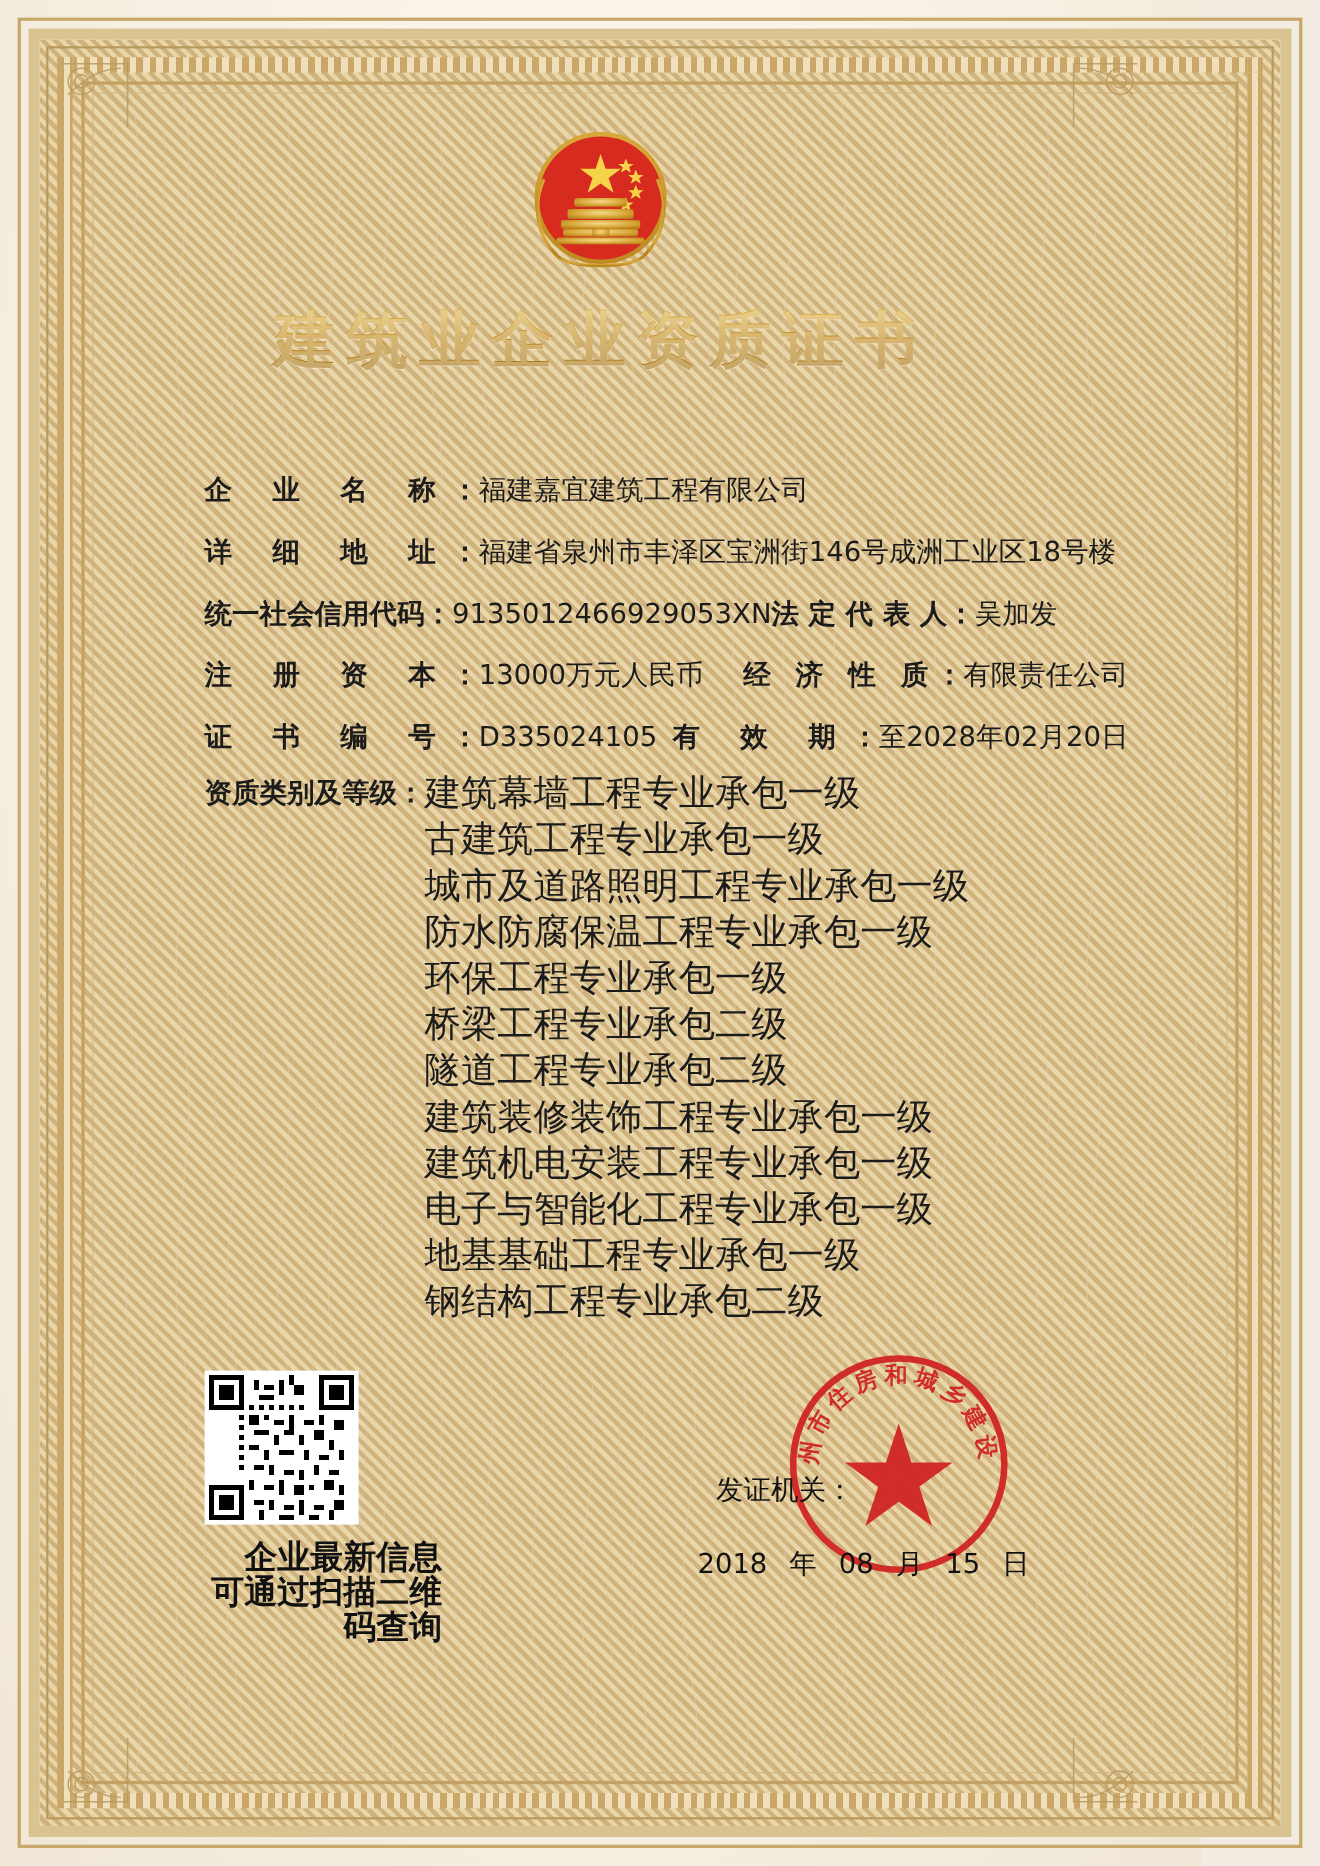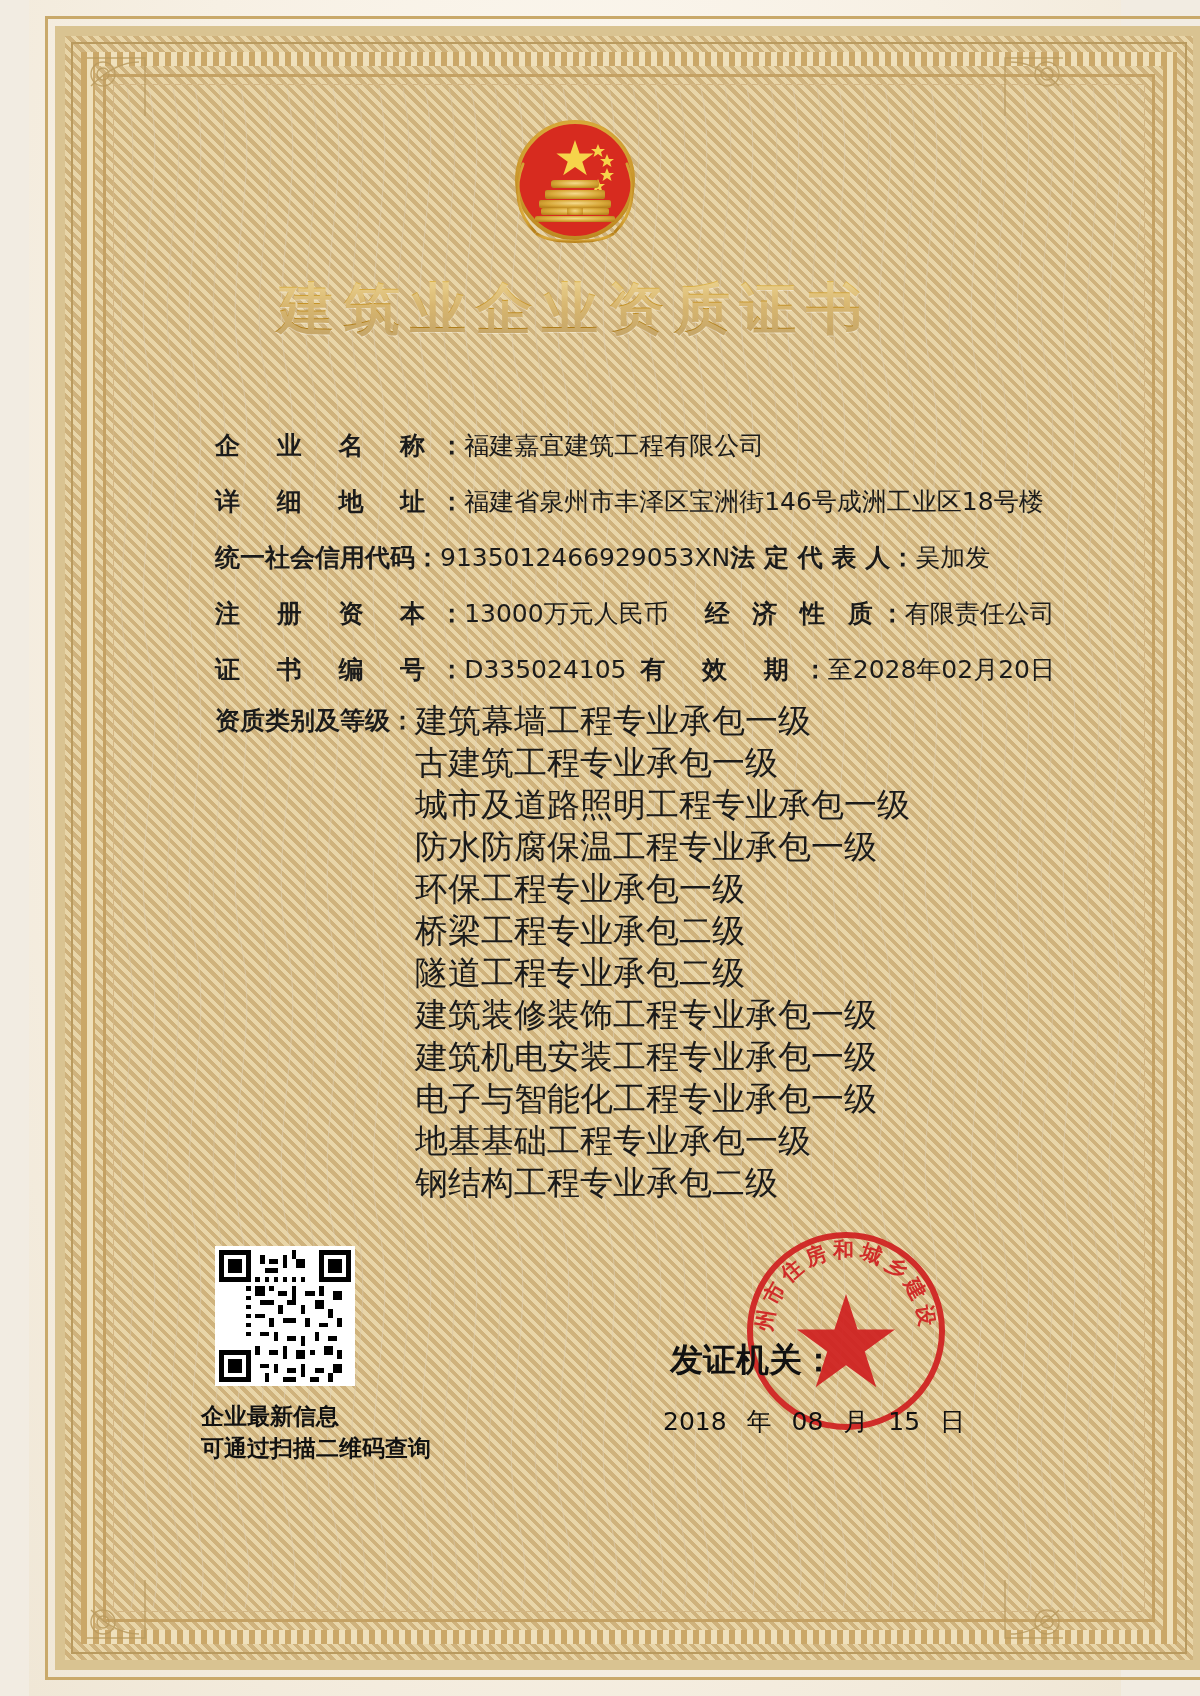--- a/index.html
+++ b/index.html
@@ -6,21 +6,20 @@
   body{
     width:1200px;height:1696px;
     background:#f2ece2;
     font-family:"DejaVu Sans","Liberation Sans",sans-serif;
     overflow:hidden;
   }
   .page{
     position:relative;width:1092px;height:1696px;
     background:
       radial-gradient(ellipse at 50% 30%, #fdf9f2 0%, #f7f0e4 55%, #f0e7d6 100%);
-    margin-left: 29px;
   }
   
   .frame{
     position:absolute;border-style:solid;box-sizing:border-box;
   }
   .frame.f1{ left:16px; top:16px; right:16px; bottom:16px;
     width:1168px;height:1664px;
     border-width:3px;border-color:#c9a96a;
   }
   .frame.f2{ left:26px; top:26px; width:1148px;height:1644px;
@@ -82,26 +81,26 @@
   .colon{font-weight:700;}
 
   .qual{display:flex;align-items:flex-start;margin-top:2px;}
   .qual .lbl{flex:0 0 auto;line-height:42px;}
   .qual ul{margin:0;padding:0;list-style:none;}
   .qual li{line-height:42px;font-size:33px;white-space:nowrap;}
 
   
   .qr{position:absolute;left:186px;top:1246px;width:140px;height:140px;
      image-rendering:pixelated;background:#fff;padding:4px;box-sizing:border-box;}
-  .qr-note{position:absolute;left:172px;top:1400px;width:230px;text-align:left;
-    font-size:23px;font-weight:700;line-height:32px;color:#111;}
+  .qr-note{position:absolute;left:172px;top:1400px;width:230px;text-align:right;
+    font-size:30px;font-weight:700;line-height:32px;color:#111;}
 
   
   .seal{position:absolute;right:172px;top:1228px;width:206px;height:206px;opacity:.92;}
-  .issuer{position:absolute;right:286px;top:1338px;font-size:33px;font-weight:700;color:#111;}
+  .issuer{position:absolute;right:316px;top:1338px;font-size:25px;font-weight:400;color:#111;}
   .issue-date{position:absolute;right:150px;top:1405px;font-size:25px;color:#111;font-weight:400;}
   .issue-date span{margin:0 6px;}
   .issue-date .y{font-weight:400;}
 </style>
 </head>
 <body>
 
 <div class="page">
 
   <div class="frame f1"></div>

